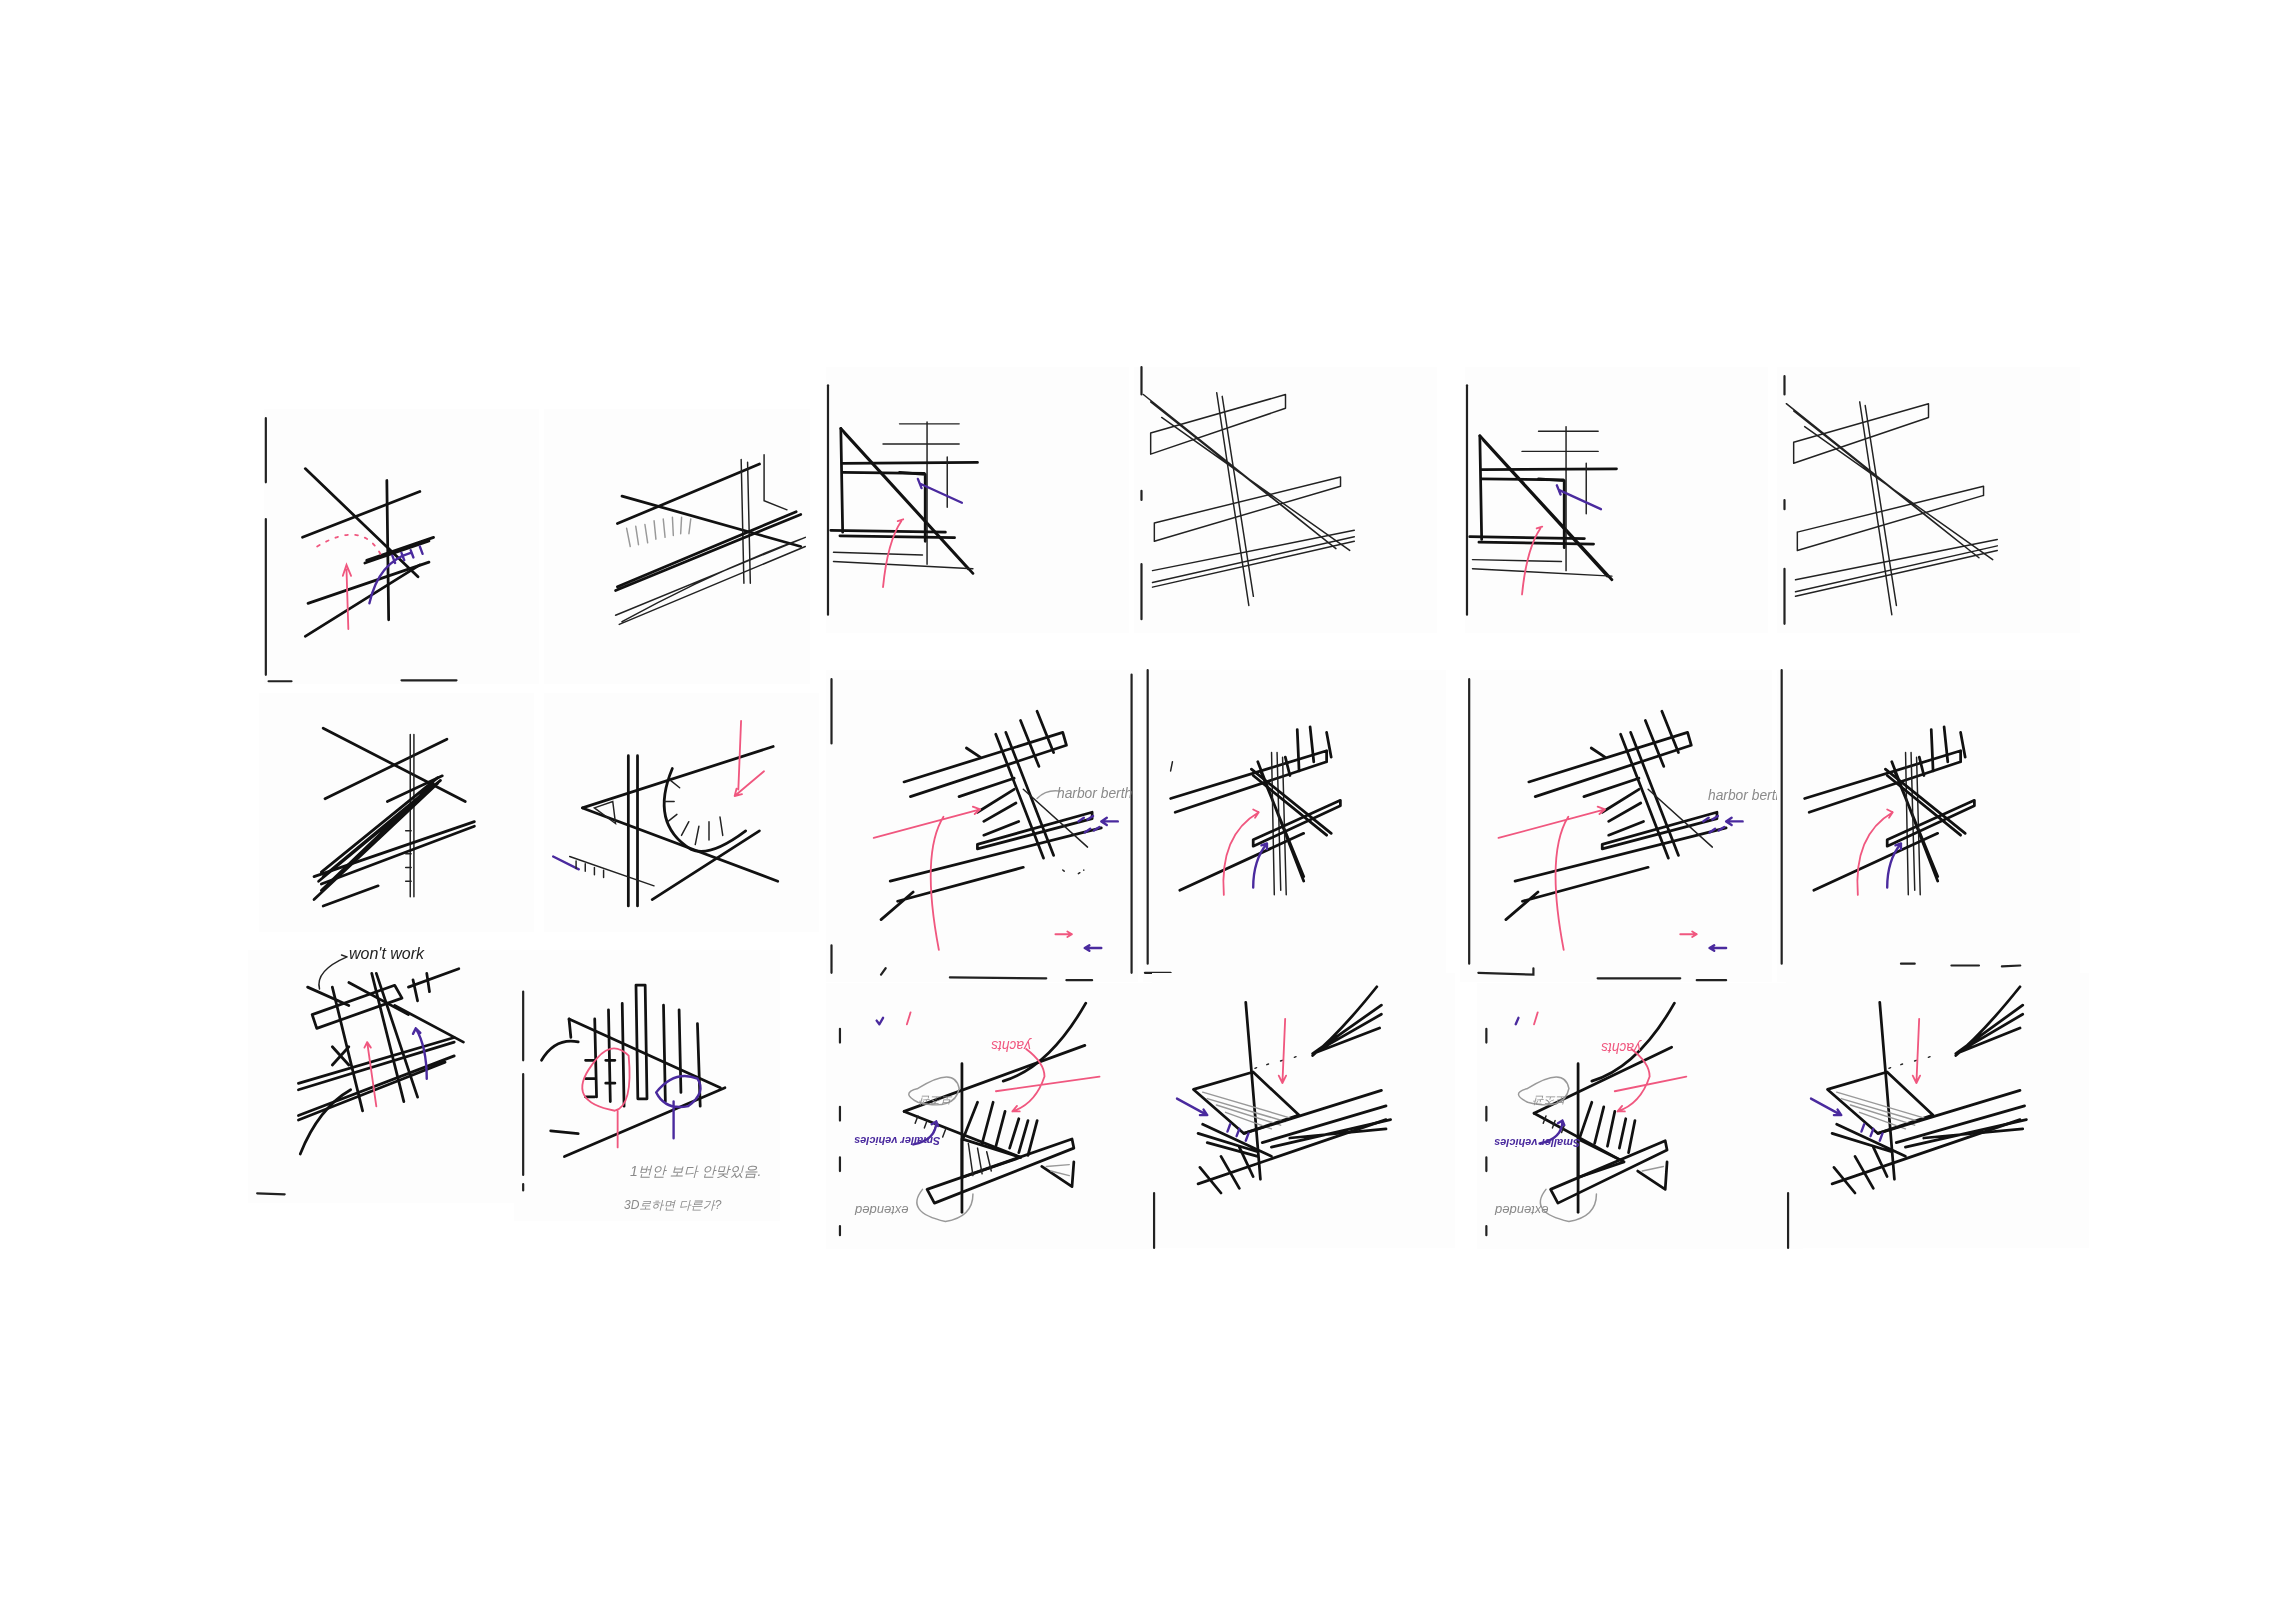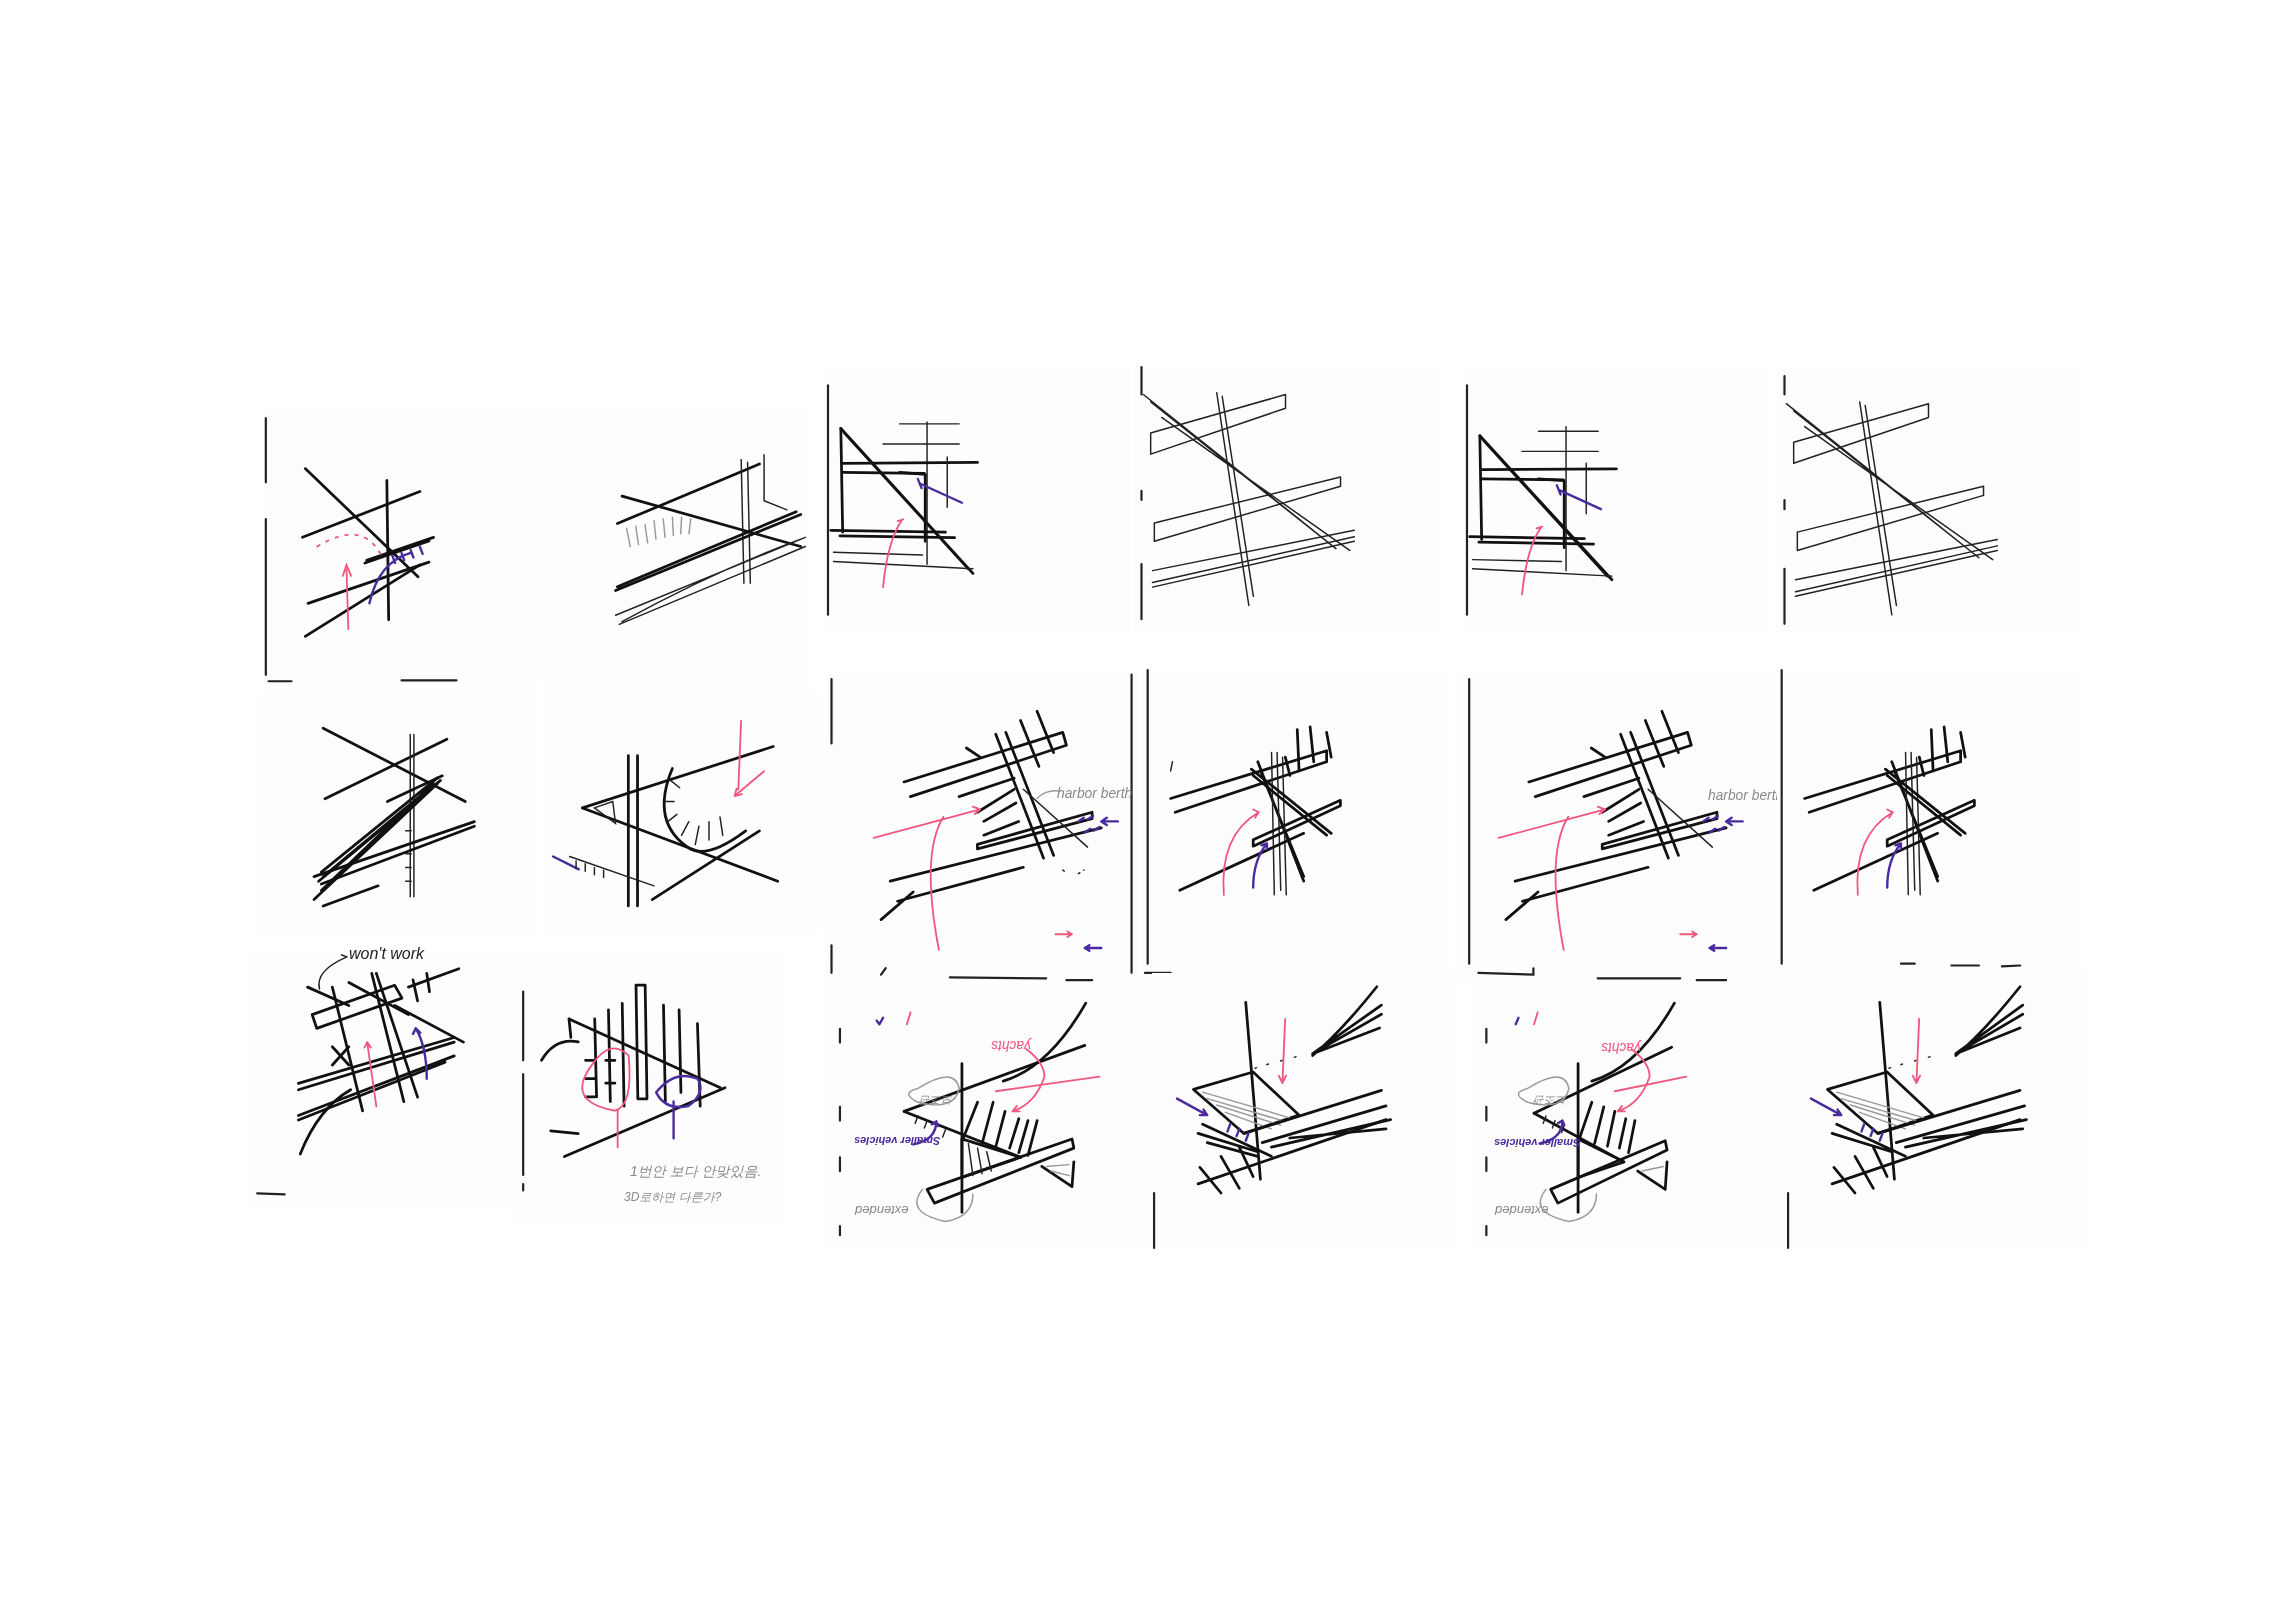--- a/index.html
+++ b/index.html
@@ -228,21 +228,21 @@
       <path class="ink" d="M55 225 L230 150"></path>
       <path class="ink" d="M60 75 L62 95"></path>
       <path class="ink" d="M88 75 L90 160 M103 65 L105 165 M118 58 L120 170 M133 38 L135 162 L145 162 L143 38 Z"></path>
       <path class="ink" d="M163 60 L165 165 M180 65 L182 155 M200 80 L203 170"></path>
       <path class="ink" d="M78 120 l10 0 M78 140 l10 0 M78 160 l10 0 M100 120 l10 0 M100 145 l10 0"></path>
       <path class="pink" d="M85 125 q-30 40 25 50 q20 -5 15 -60 q-20 -20 -40 10 M113 215 L113 175"></path>
       <path class="purple" d="M155 155 q20 -25 45 -15 q10 15 -10 30 q-25 5 -35 -15 M174 205 L174 165"></path>
       <path class="ink" d="M30 120 q15 -25 40 -20 M40 197 L70 200"></path>
     </svg>
     <div class="note" style="left:116px;top:213px;font-size:14px;">1번안 보다 안맞있음.</div>
-    <div class="note" style="left:110px;top:239px;font-size:12px;">3D로하면 다른가?</div>
+    <div class="note" style="left:110px;top:247px;font-size:12px;">3D로하면 다른가?</div>
   </div>
 
   <div class="panel" style="left:826px;top:983px;width:326px;height:266px;">
     <svg viewBox="0 0 355 290">
       <path class="edge" d="M15 50 L15 65 M15 135 L15 150 M15 190 L15 205 M15 265 L15 275"></path>
       <path class="ink" d="M283 22 q-40 70 -90 85"></path>
       <path class="ink" d="M85 140 L282 68"></path>
       <path class="ink" d="M148 88 L148 250"></path>
       <path class="ink" d="M85 140 L212 190"></path>
       <path class="thin" d="M100 145 l-3 8 M110 150 l-3 8 M120 155 l-3 8 M130 160 l-3 8"></path>

